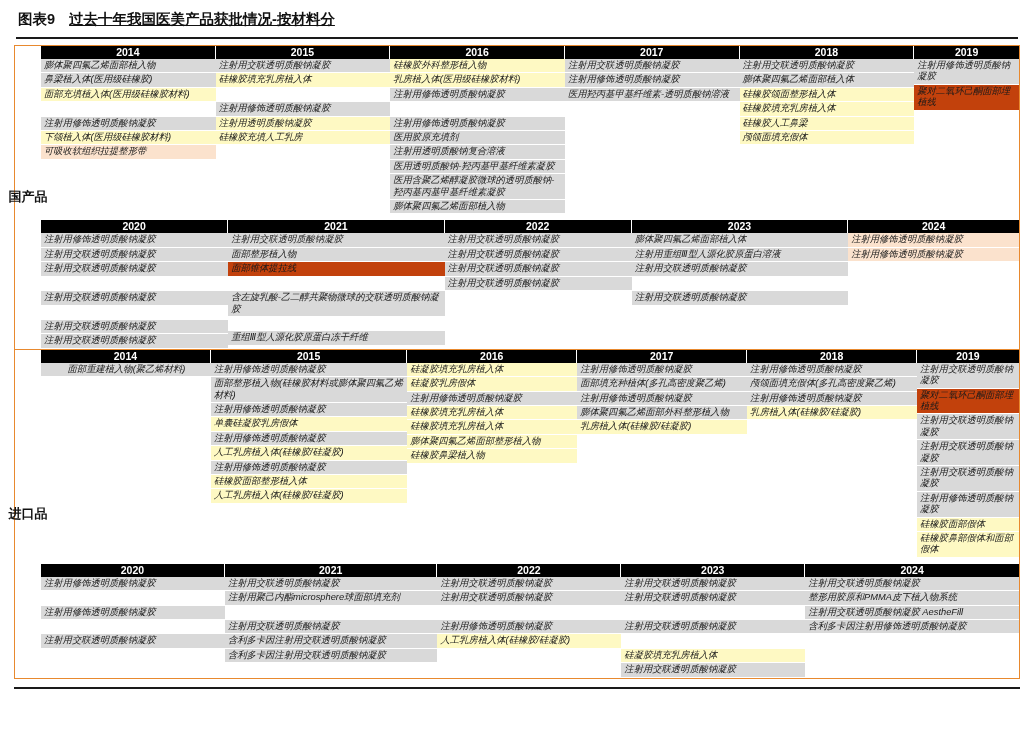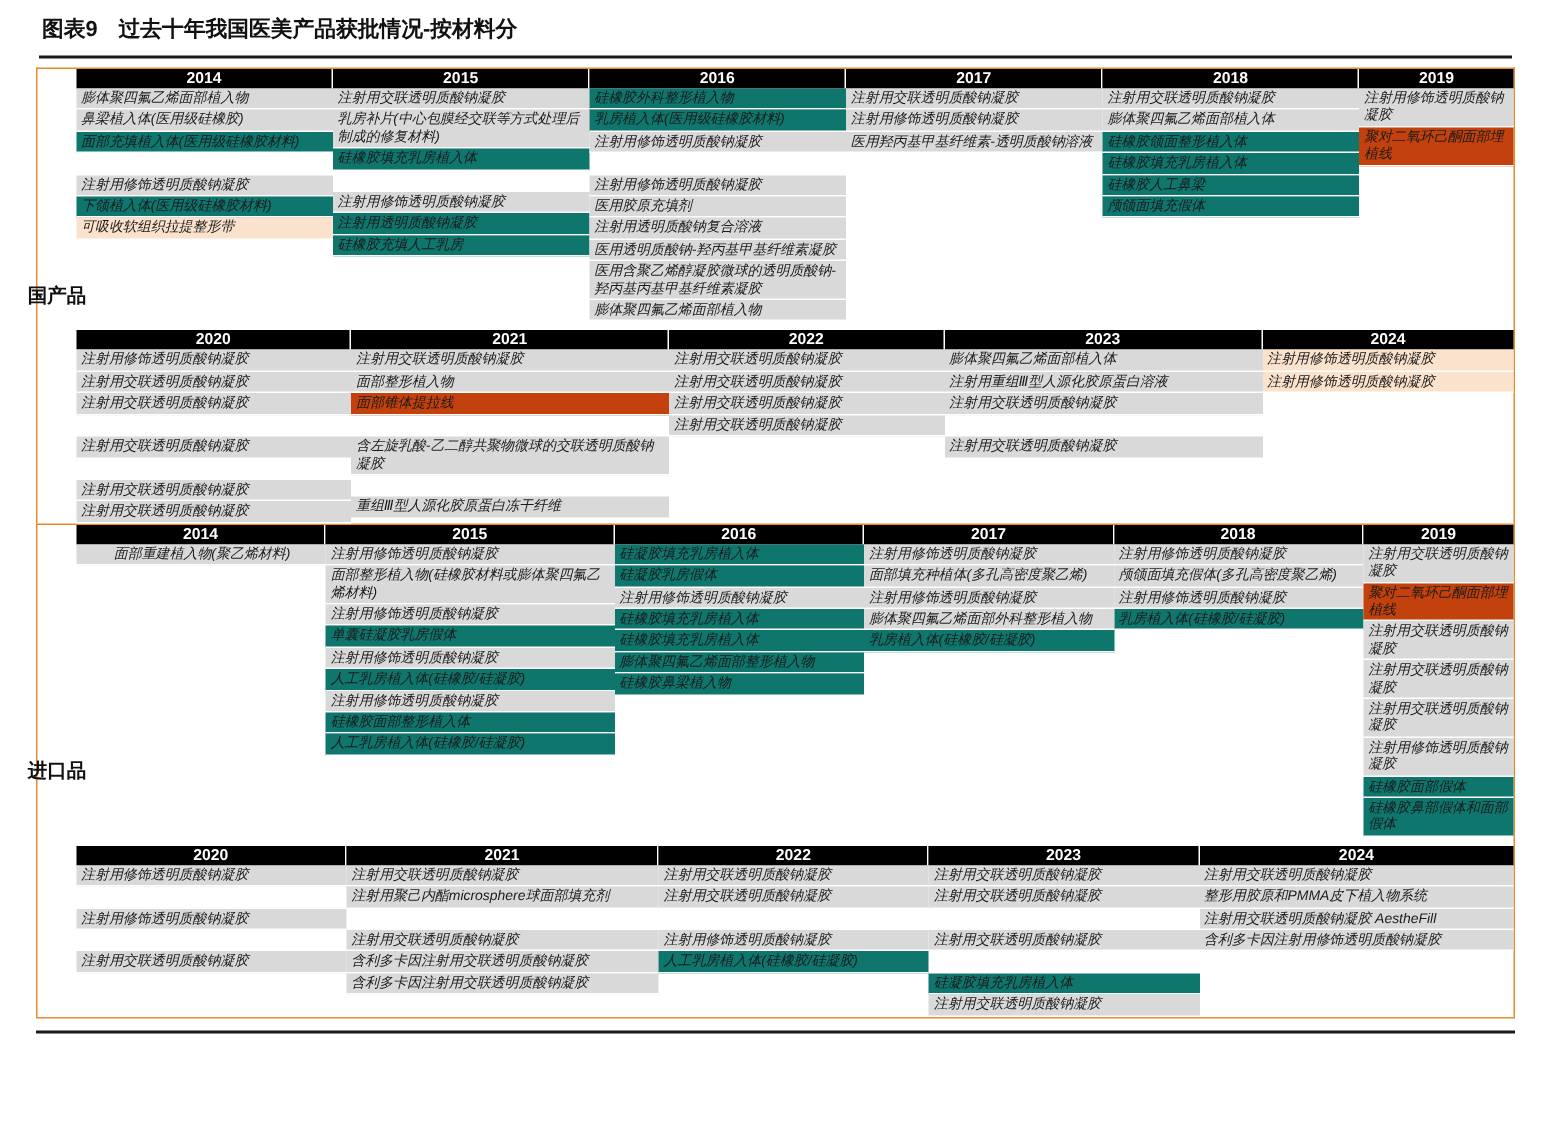--- a/index.html
+++ b/index.html
@@ -3,26 +3,26 @@
 <meta charset="utf-8">
 <style>
   html,body{margin:0;padding:0;}
   body{
     width:1034px;height:748px;
     background:#ffffff;
     font-family:"Liberation Sans","DejaVu Sans",sans-serif;
     color:#1a1a1a;
     -webkit-font-smoothing:antialiased;
   }
-  .page{position:relative;width:1034px;height:748px;box-sizing:border-box;padding:0 24px;}
+  .page{position:relative;width:1034px;height:748px;box-sizing:border-box;padding:0 14px;}
 
   
   .title-bar{display:flex;align-items:baseline;gap:14px;padding:10px 4px 8px 4px;}
   .title-tag{font-size:14.5px;font-weight:bold;color:#111;letter-spacing:0px;white-space:nowrap;}
-  .title-text{font-size:14.5px;font-weight:bold;color:#111;}
+  .title-text{font-size:14.5px;font-weight:bold;color:#111;text-decoration:underline;}
   .title-rule{height:2px;background:#1a1a1a;margin:0 2px 6px 2px;}
 
   
   .frame{border:1px solid #e8892e;box-sizing:border-box;display:flex;}
   .frame-top{border-bottom:none;}
   .side-label{
     width:26px;min-width:26px;display:flex;align-items:center;justify-content:center;
     font-size:13px;font-weight:bold;color:#111;line-height:1.08;text-align:center;
     letter-spacing:0px;
   }
@@ -44,21 +44,21 @@
   .cell{
     font-size:9.3px;line-height:11.4px;
     padding:1px 2px 1px 3px;
     box-sizing:border-box;
     border-bottom:1px solid #ffffff;
     overflow:hidden;
     word-break:break-all;
   }
   .cell.empty{background:transparent !important;border-bottom:1px solid transparent;}
   .c-gray{background:#d9d9d9;}
-  .c-orange{background:#0f766e;}
+  .c-orange{background:#fef9c3;}
   .c-lorange{background:#fbe2cd;}
   .c-yellow{background:#c2410c;}
   .c-white{background:#ffffff;}
   .spacer{height:6px;}
 
   .footer-rule{height:2px;background:#1a1a1a;margin-top:8px;}
 </style>
 </head>
 <body>
 
@@ -91,21 +91,20 @@
               <div class="cell c-gray">膨体聚四氟乙烯面部植入物</div>
               <div class="cell c-gray">鼻梁植入体(医用级硅橡胶)</div>
               <div class="cell c-orange">面部充填植入体(医用级硅橡胶材料)</div>
               <div class="cell c-white empty">&nbsp;</div>
               <div class="cell c-gray">注射用修饰透明质酸钠凝胶</div>
               <div class="cell c-orange">下颌植入体(医用级硅橡胶材料)</div>
               <div class="cell c-lorange">可吸收软组织拉提整形带</div>
             </div>
             <div class="col" style="width: 17.8571%;">
               <div class="cell c-gray">注射用交联透明质酸钠凝胶</div>
-              <div class="cell c-gray">乳房补片(中心包膜经交联等方式处理后制成的修复材料)</div>
               <div class="cell c-orange">硅橡胶填充乳房植入体</div>
               <div class="cell c-white empty">&nbsp;</div>
               <div class="cell c-gray">注射用修饰透明质酸钠凝胶</div>
               <div class="cell c-orange">注射用透明质酸钠凝胶</div>
               <div class="cell c-orange">硅橡胶充填人工乳房</div>
             </div>
             <div class="col" style="width: 17.8571%;">
               <div class="cell c-orange">硅橡胶外科整形植入物</div>
               <div class="cell c-orange">乳房植入体(医用级硅橡胶材料)</div>
               <div class="cell c-gray">注射用修饰透明质酸钠凝胶</div>

